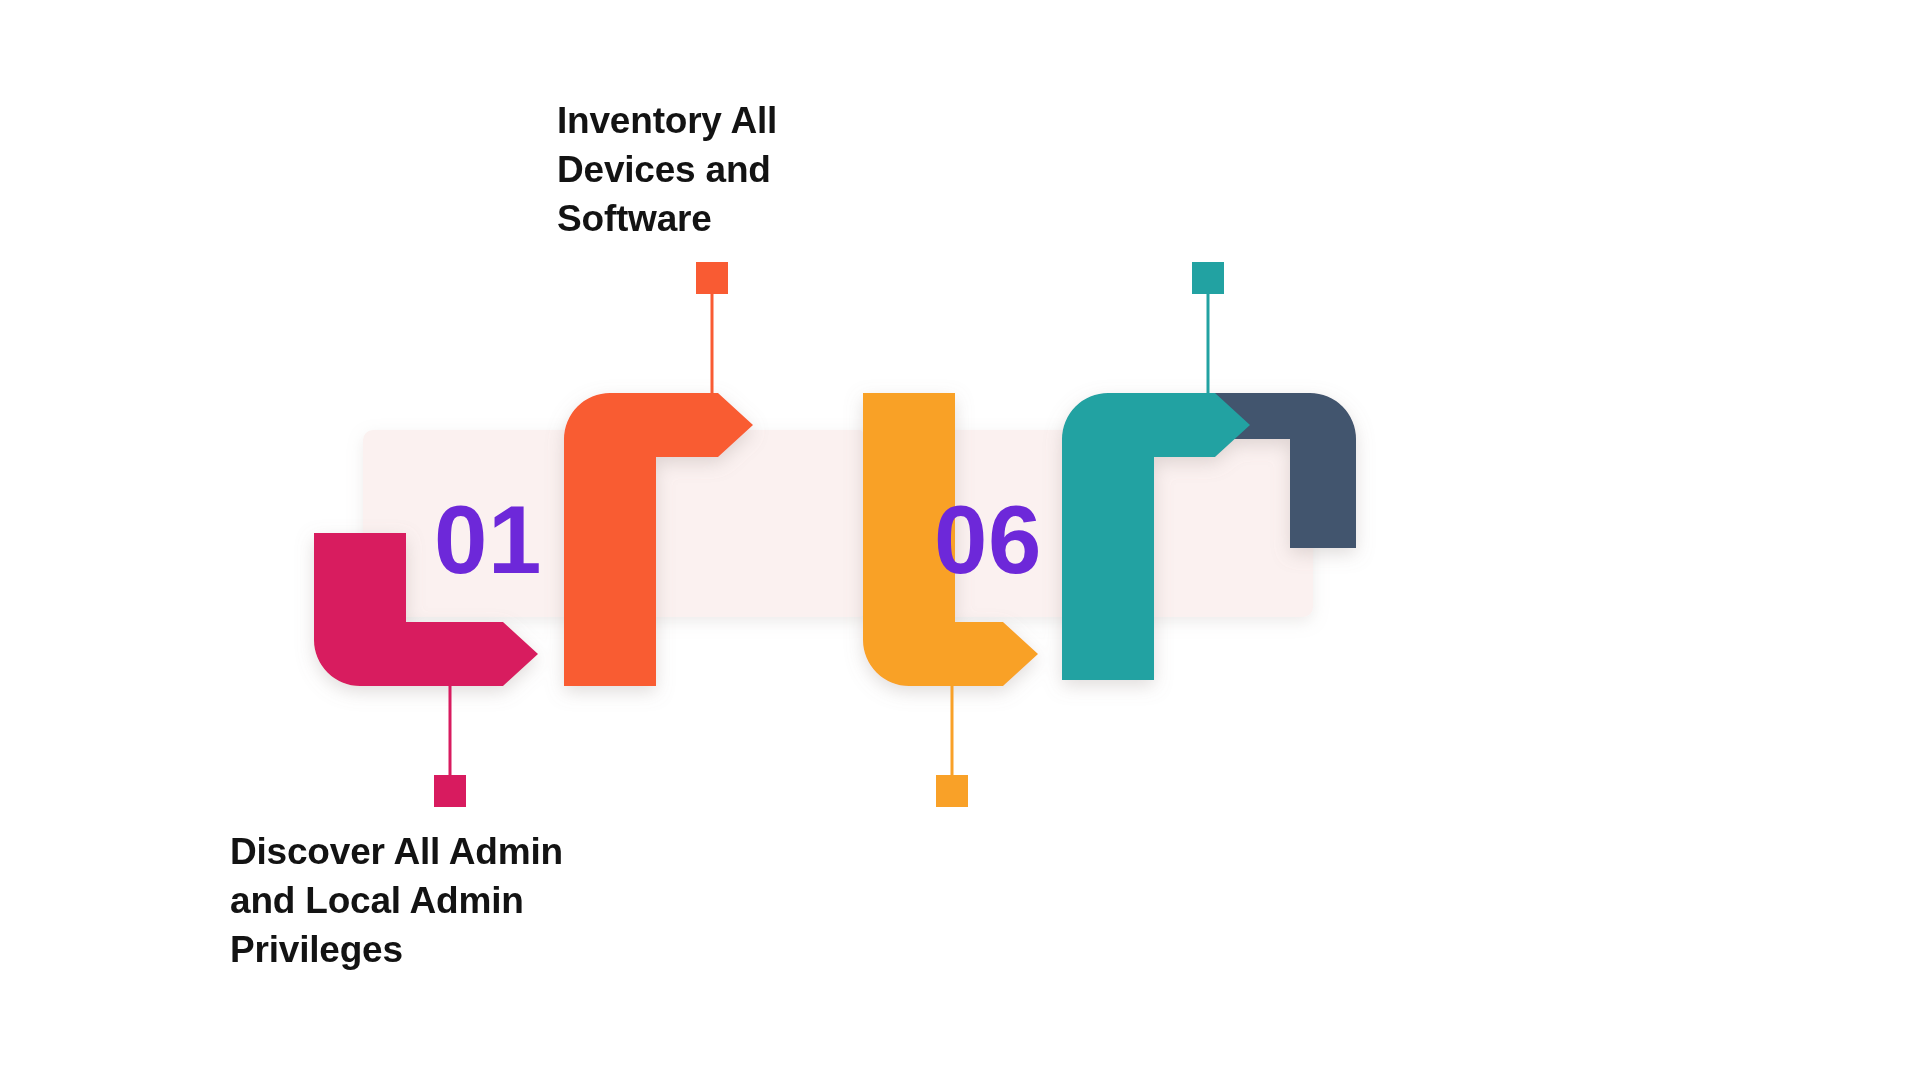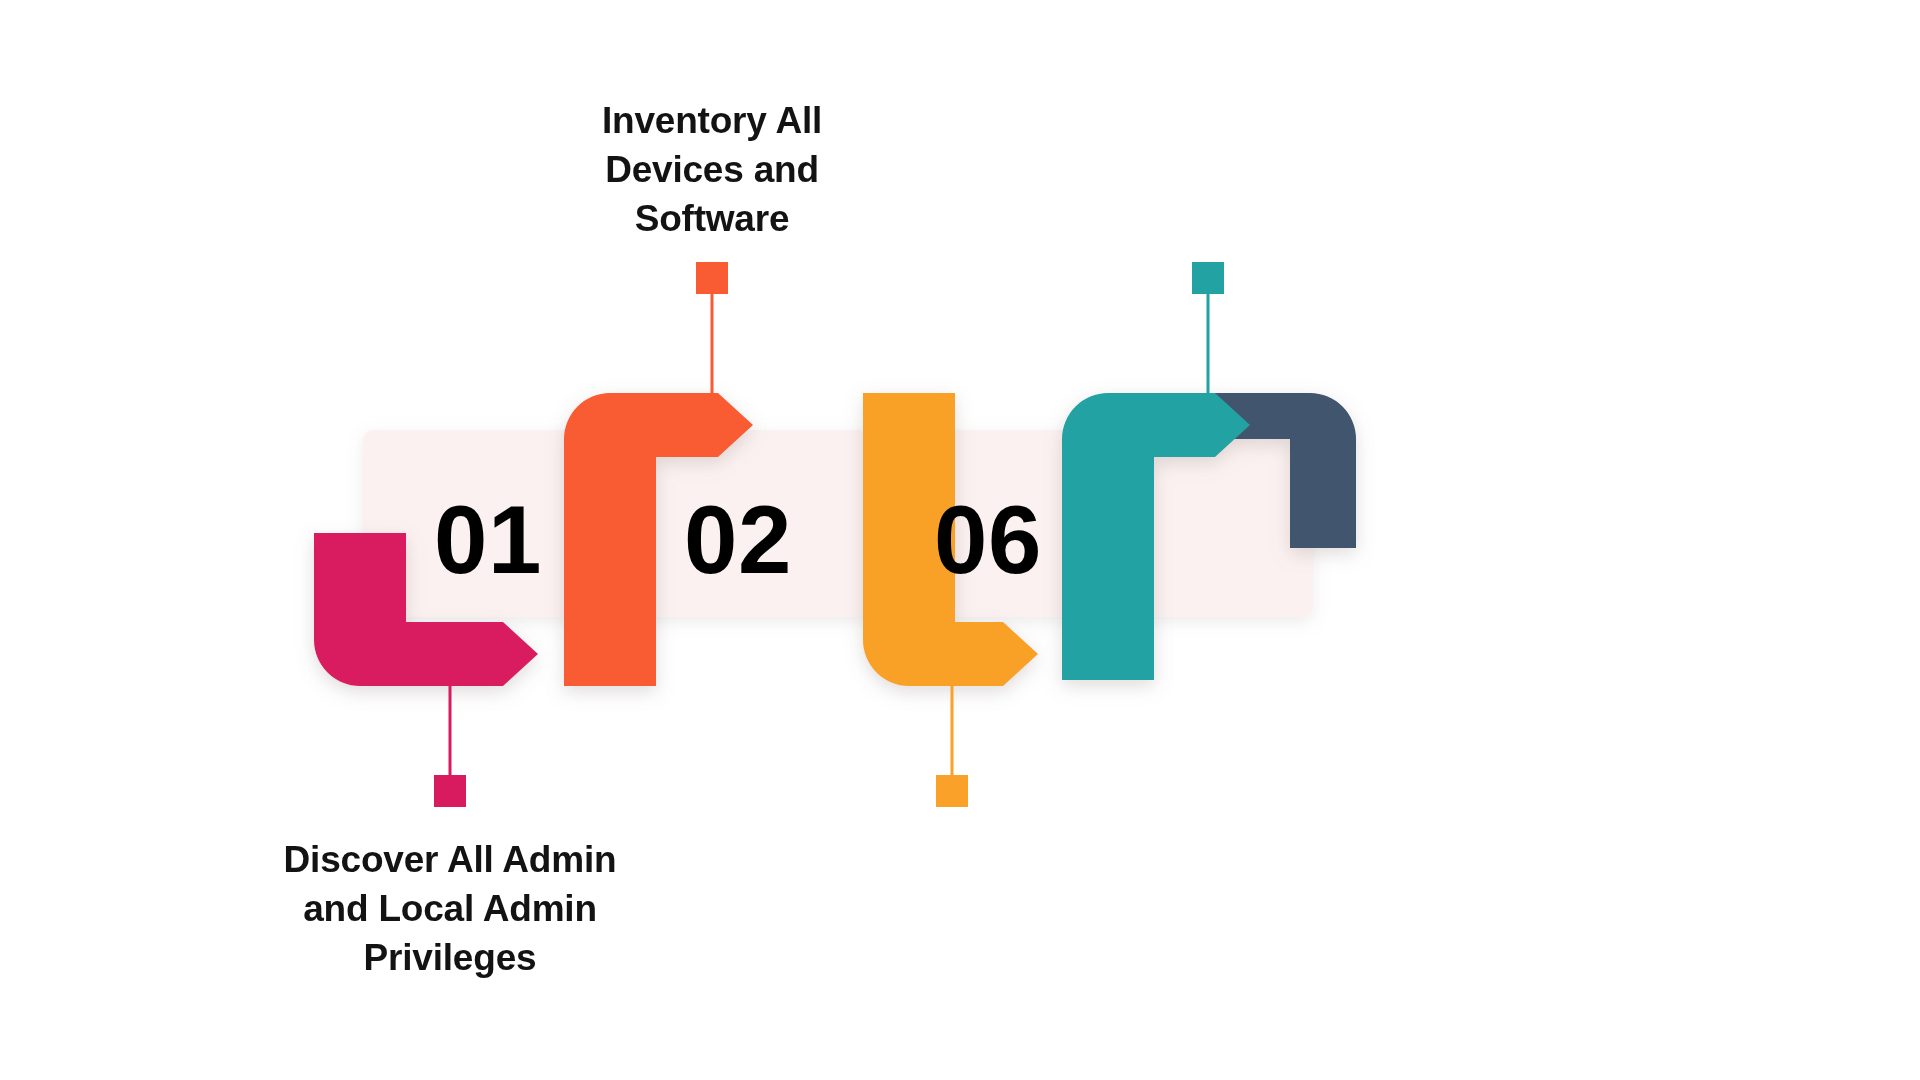--- a/index.html
+++ b/index.html
@@ -15,36 +15,35 @@
     position: relative;
   }
   #stage {
     position: absolute;
     left: 0; top: 0;
     width: 1920px;
     height: 1080px;
   }
   .label {
     position: absolute;
-    text-align: center;
     font-family: "Liberation Sans", sans-serif;
     font-weight: 700;
     font-size: 37px;
     line-height: 1.32;
     color: #131313;
     letter-spacing: -0.2px;
     white-space: pre-line;
   }
   .num {
     position: absolute;
     font-family: "Liberation Sans", sans-serif;
     font-weight: 700;
     font-size: 96px;
     line-height: 1;
-    color: #000000;
+    color: #6d28d9;
     letter-spacing: 0.5px;
     text-align: center;
   }
   svg { display:block; }
 </style>
 </head>
 <body>
 
 <div id="stage">
 
@@ -129,23 +128,22 @@
 
       <line x1="952" y1="686" x2="952" y2="782" stroke="#f9a128" stroke-width="3"></line>
       <rect x="936" y="775" width="32" height="32" fill="#f9a128"></rect>
 
       <line x1="1208" y1="393" x2="1208" y2="290" stroke="#22a2a2" stroke-width="3"></line>
       <rect x="1192" y="262" width="32" height="32" fill="#22a2a2"></rect>
     </g>
   </svg>
 
   <div class="num" style="left:363px; top:492px; width:250px;">01</div>
-  <div class="num" style="left:613px; top:492px; width:250px;">02</div>
   <div class="num" style="left:863px; top:492px; width:250px;">06</div>
 
-  <div class="label" style="left:230px; top:828px; width:440px;margin-top:8px;">Discover All Admin
+  <div class="label" style="left:230px; top:828px; width:440px;">Discover All Admin
 and Local Admin
 Privileges</div>
   <div class="label" style="left:557px; top:97px;  width:310px;">Inventory All
 Devices and
 Software</div>
 
 </div>
 
 </body></html>

